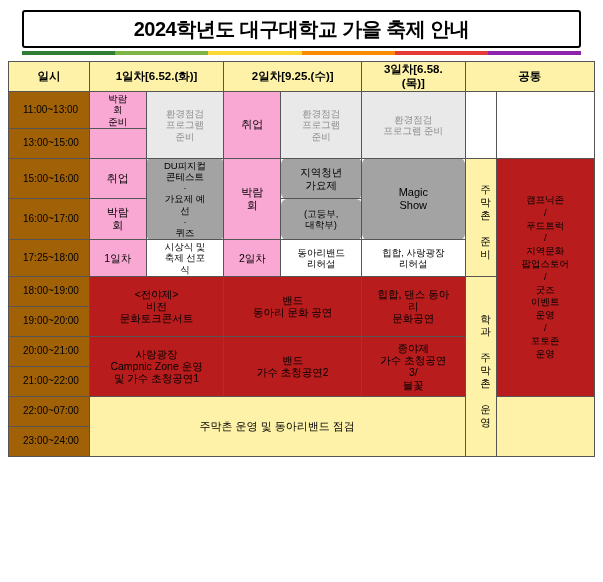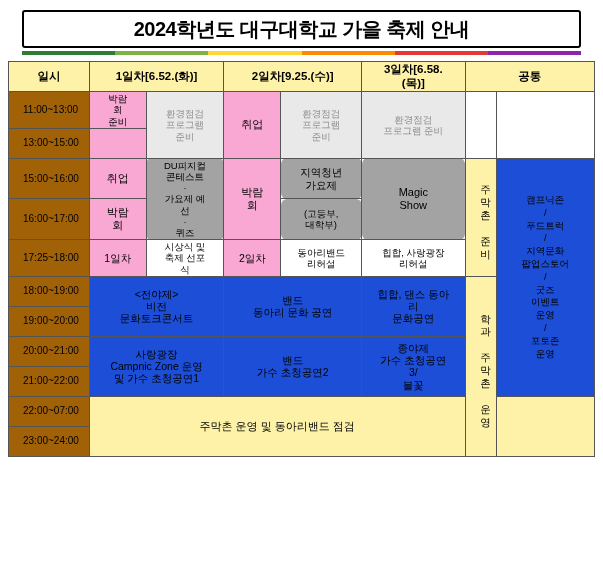--- a/index.html
+++ b/index.html
@@ -55,21 +55,21 @@
   }
   td.time{
     background:#a16207;
     font-size:10px;
     width:78px;
     height:27px;
   }
   .c-purple{background:#f9a8d4;}
   .c-gray{background:#e9e9e9;color:#8d8d8d;}
   .c-mint{background:#a3a3a3;border-radius:6px;}
-  .c-peach{background:#1d4ed8;}
+  .c-peach{background:#b91c1c;}
   .c-yellow{background:#fdf2a8;}
   .c-white{background:#ffffff;}
   .vert{
     writing-mode:vertical-rl;
     text-orientation:upright;
     letter-spacing:2px;
     margin:0 auto;
     font-size:10.5px;
   }
   .big{font-size:11px;}

